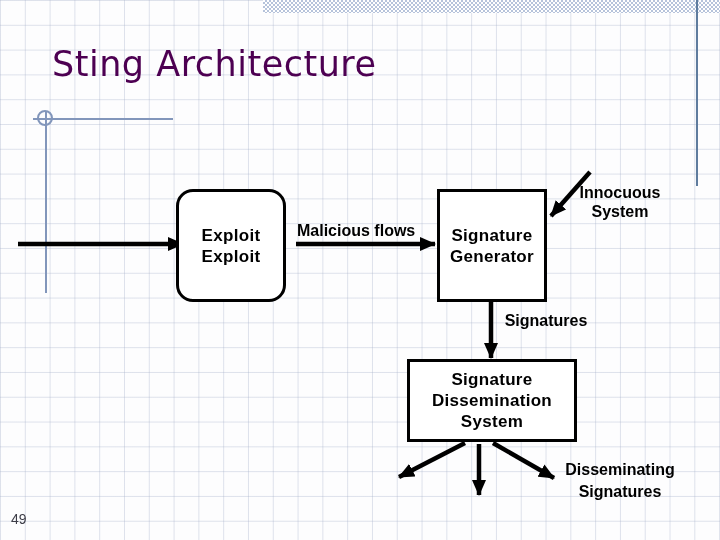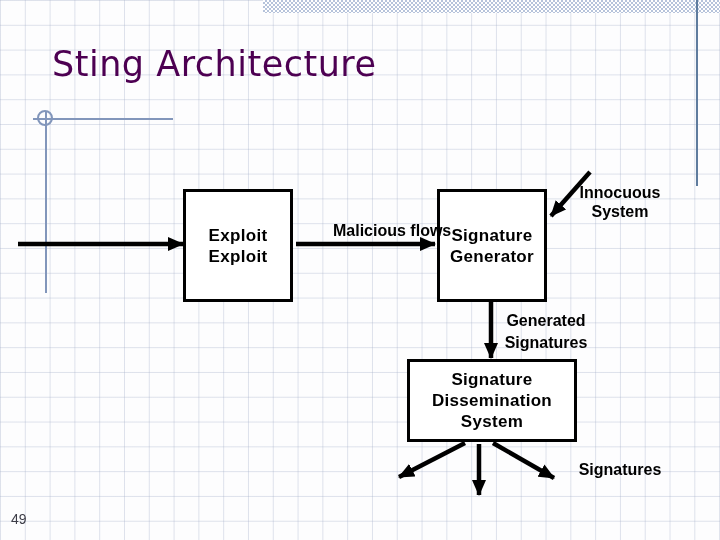--- a/index.html
+++ b/index.html
@@ -55,29 +55,29 @@
   }
   .arrows{position:absolute;left:0;top:0;width:720px;height:540px;}
   .arrows line{stroke:var(--arrow);stroke-width:4.5px;}
   .node-box{
     position:absolute;box-sizing:border-box;
     border:3px solid var(--box-border);background:#ffffff;
     display:flex;flex-direction:column;justify-content:center;align-items:center;
     font-weight:bold;font-size:17px;line-height:21px;letter-spacing:.3px;
     text-align:center;
   }
-  .box-exploit{left:183px;top:189px;width:110px;height:113px;}
+  .box-exploit{left:176px;top:189px;width:110px;height:113px;border-radius:17px;}
   .box-generator{left:437px;top:189px;width:110px;height:113px;}
   .box-dissemination{left:407px;top:359px;width:170px;height:83px;}
   .flow-label{
     position:absolute;font-weight:bold;font-size:16px;line-height:19px;
     white-space:nowrap;
   }
   .lbl-incoming{left:24px;top:221px;}
-  .lbl-malicious{left:297px;top:221px;margin-left:36px;}
+  .lbl-malicious{left:297px;top:221px;}
   .lbl-innocuous{left:560px;top:147px;width:120px;text-align:center;white-space:normal;margin-top:36px;}
   .lbl-generated{left:486px;top:310px;width:120px;text-align:center;white-space:normal;line-height:22px;}
   .lbl-disseminating{left:548px;top:459px;width:144px;text-align:center;white-space:normal;line-height:22px;}
   .page-num{
     position:absolute;left:11px;top:511px;
     font-size:14px;color:#3d3d47;font-weight:400;
   }
 </style>
 </head>
 <body>
@@ -125,23 +125,23 @@
 
 
   <div class="flow-label lbl-malicious">Malicious flows</div>
 
   <div class="flow-label lbl-innocuous">
     <div>Innocuous</div>
     <div>System</div>
   </div>
 
   <div class="flow-label lbl-generated">
-    <div>Generated</div>
     <div>Signatures</div>
   </div>
 
   <div class="flow-label lbl-disseminating">
+    <div>Disseminating</div>
     <div>Signatures</div>
   </div>
 
   <div class="page-num">49</div>
 
 </div>
 
 </body></html>

